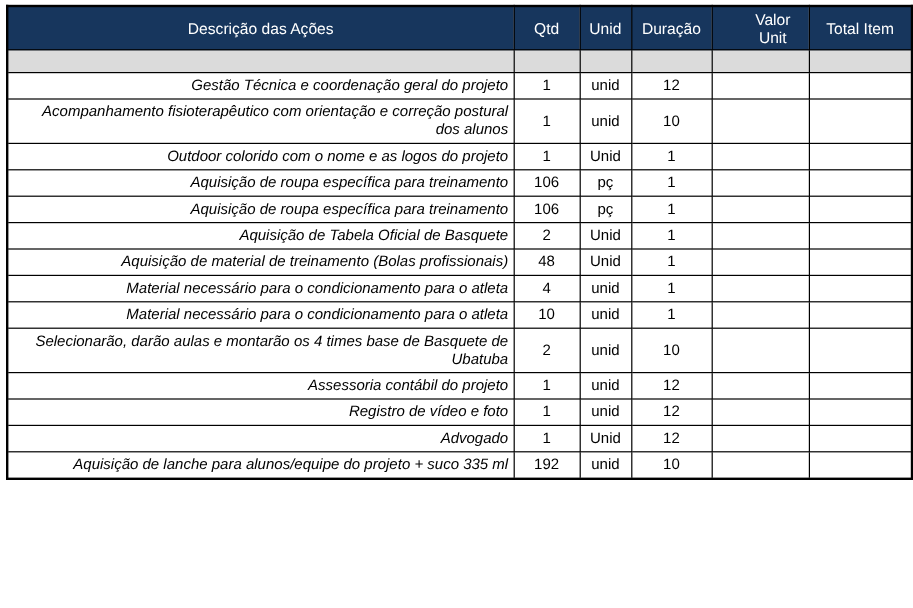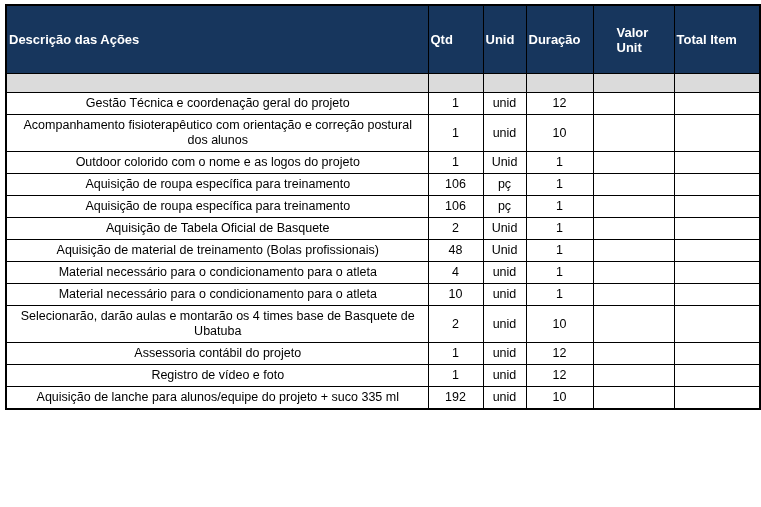--- a/index.html
+++ b/index.html
@@ -23,26 +23,26 @@
   }
   table.actions-table, table.actions-table th, table.actions-table td {
     border: 1px solid #000000;
   }
   table.actions-table {
     border: 2px solid #000000;
   }
   th.header-cell {
     background: #17365D;
     color: #FFFFFF;
-    font-weight: bold;
+    font-weight: normal;
     font-size: 13px;
-    text-align: left;
+    text-align: center;
     vertical-align: middle;
     height: 33px;
-    padding: 17px 2px;
+    padding: 1px 2px;
     line-height: 15px;
   }
   th.header-cell .wrap-narrow {
     display: inline-block;
     width: 44px;
     line-height: 15px;
     margin-left: 21px;
   }
   tr.spacer-row td {
     background: #DBDBDB;
@@ -55,21 +55,22 @@
     padding: 3px 4px 3px 5px;
     vertical-align: middle;
     background: #ffffff;
   }
   td.cell.num {
     text-align: center;
     padding-left: 1px;
     padding-right: 1px;
   }
   td.cell.desc {
-    text-align: center;
+    text-align: right;
+    font-style: italic;
   }
 </style>
 </head>
 <body>
 
 <div class="page">
   <table class="actions-table">
     <colgroup>
       <col style="width: 422px">
       <col style="width: 55px">
@@ -203,20 +204,28 @@
   <tr>
     <td class="cell desc">Registro de vídeo e foto</td>
     <td class="cell num">1</td>
     <td class="cell num">unid</td>
     <td class="cell num">12</td>
     <td class="cell num"></td>
     <td class="cell num"></td>
   </tr>
 
 
+  <tr>
+    <td class="cell desc">Advogado</td>
+    <td class="cell num">1</td>
+    <td class="cell num">Unid</td>
+    <td class="cell num">12</td>
+    <td class="cell num"></td>
+    <td class="cell num"></td>
+  </tr>
 
   <tr>
     <td class="cell desc">Aquisição de lanche para alunos/equipe do projeto + suco 335 ml</td>
     <td class="cell num">192</td>
     <td class="cell num">unid</td>
     <td class="cell num">10</td>
     <td class="cell num"></td>
     <td class="cell num"></td>
   </tr>
 </tbody>

